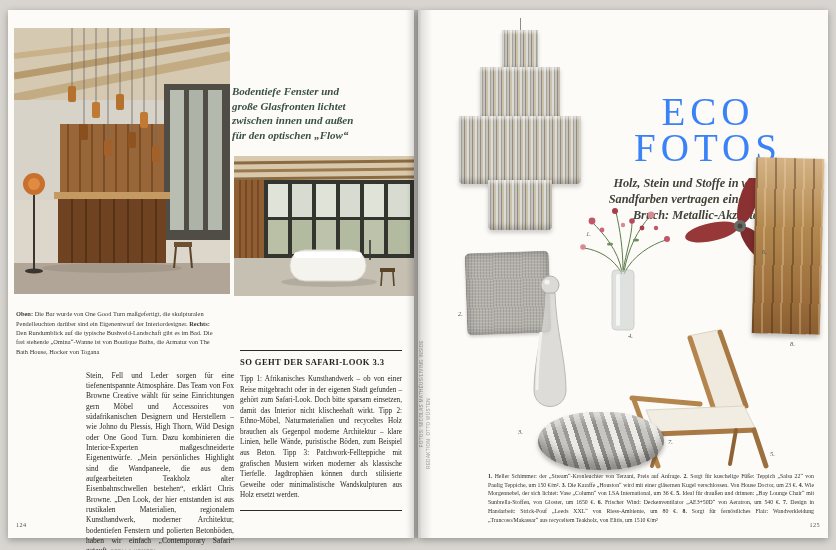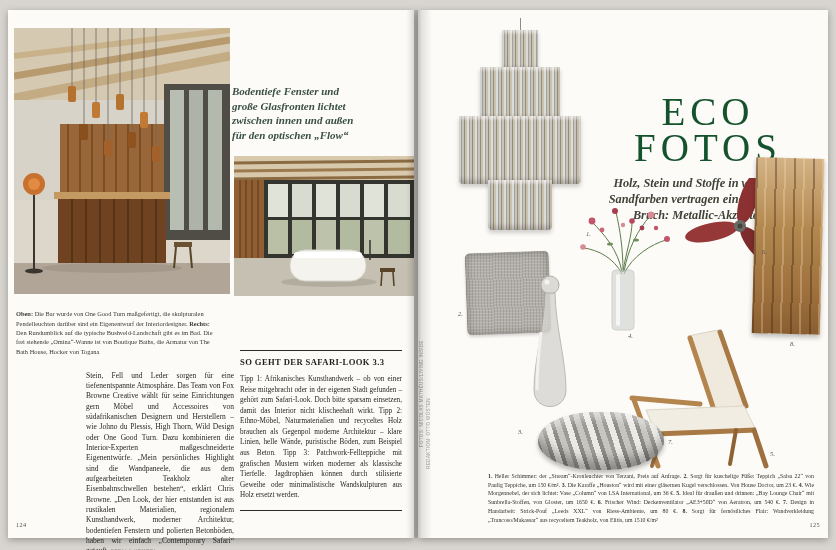--- a/index.html
+++ b/index.html
@@ -22,21 +22,21 @@
   .author{font-size:4.8px;letter-spacing:.6px;color:#8a8a88;font-family:"Liberation Sans",sans-serif;}
   .safari-box{left:232px;top:340px;width:162px;border-top:1.3px solid #2b2b2b;border-bottom:1.3px solid #2b2b2b;
               padding:6px 0 9px 0;}
   .safari-title{font-size:8.6px;font-weight:bold;letter-spacing:.4px;margin:0 0 7px 0;color:#1e1e1e;}
   .safari-text{font-size:7.2px;line-height:1.47;text-align:justify;color:#262626;margin:0;}
   .safari-text b{font-weight:normal;}
   .pagenum{font-size:6.2px;color:#55504a;letter-spacing:.4px;}
 
   
   .headline{left:188px;top:84px;width:204px;text-align:center;line-height:.92;
-            font-size:39px;letter-spacing:5px;color:#14532d;}
+            font-size:39px;letter-spacing:5px;color:#3b82f6;}
   .standfirst{left:172px;top:166px;width:216px;text-align:center;font-style:italic;font-weight:bold;
               font-size:12.3px;line-height:1.3;color:#3f4237;}
   .rp-caption{left:70px;top:456px;width:326px;font-size:5.8px;line-height:1.52;text-align:justify;color:#333;}
   .rp-caption b{font-weight:bold;}
   .marker{font-size:6.5px;font-style:italic;color:#555;z-index:6;}
   .credit{position:absolute;writing-mode:vertical-rl;transform:rotate(180deg);font-family:"Liberation Sans",sans-serif;
           font-size:4.5px;letter-spacing:.4px;color:#a3a19d;}
 
   
   .chandelier{left:37px;top:8px;width:130px;height:228px;}

